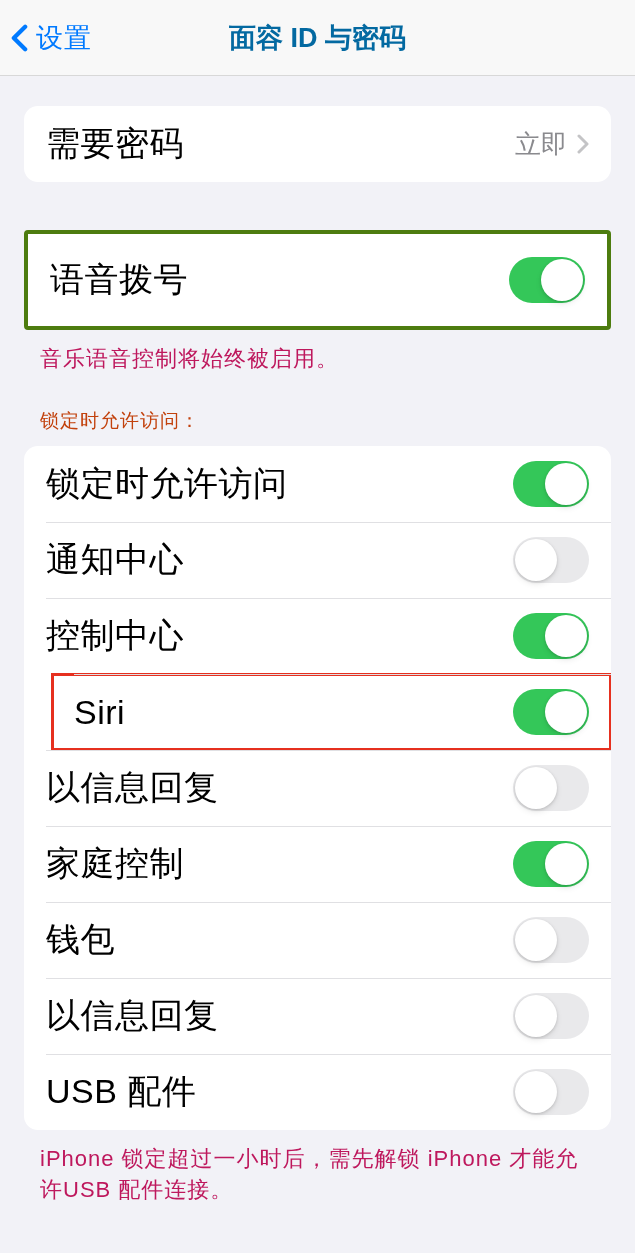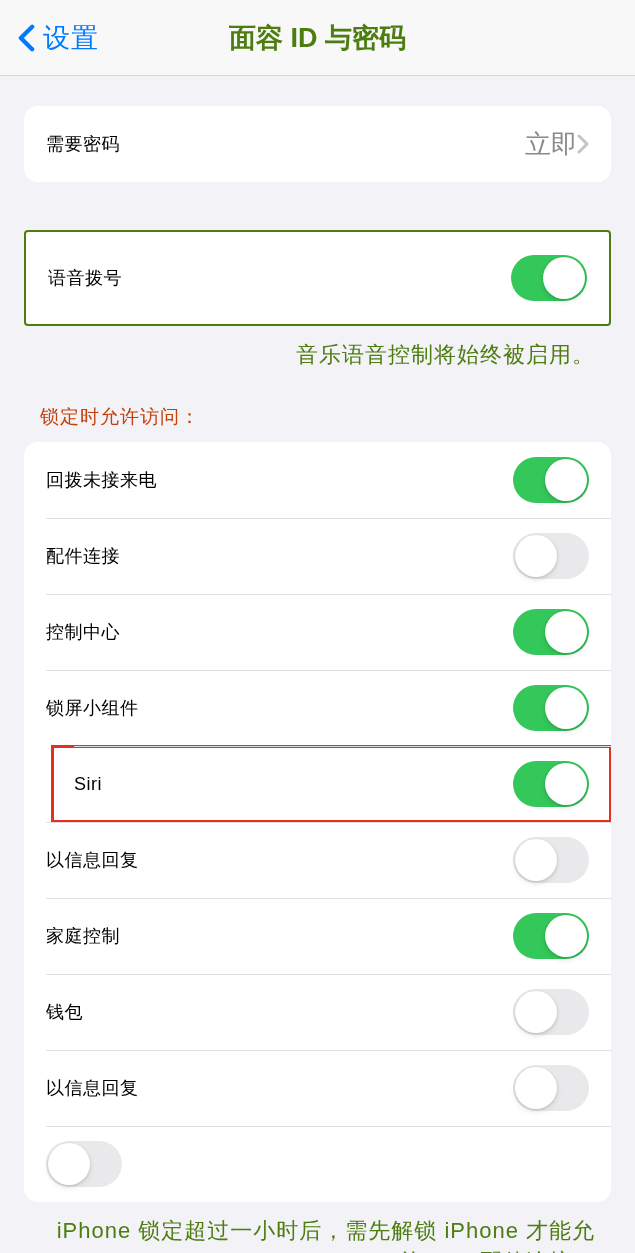--- a/index.html
+++ b/index.html
@@ -10,21 +10,21 @@
       font-family: -apple-system, "Helvetica Neue", sans-serif;
       overflow: hidden;
     }
     .navbar {
       height: 76px;
       background: #f8f8f8;
       border-bottom: 1px solid #d8d8d8;
       position: relative;
       display: flex;
       align-items: center;
-      padding: 0 15px;
+      padding: 0 8px;
     }
     .back-group {
       display: flex;
       align-items: center;
       color: #007aff;
       font-size: 27px;
       cursor: pointer;
     }
     .back-chevron {
       width: 22px;
@@ -34,31 +34,31 @@
       justify-content: center;
     }
     .back-chevron svg { width: 17px; height: 30px; }
     .back-label { margin-left: 6px; letter-spacing: 1px; }
     .title {
       position: absolute;
       left: 50%;
       transform: translateX(-50%);
       font-size: 27px;
       font-weight: 600;
-      color: #4d7c0f;
+      color: #0369a1;
     }
     .content { padding: 0 0 24px 0; }
     .group {
       background: #fff;
       border-radius: 14px;
       margin: 30px 24px 0 24px;
       overflow: hidden;
     }
     .group.highlight {
-      border: 2px solid #4d7c0f;
+      border: 4px solid #4d7c0f;
       border-radius: 4px;
     }
     .row {
       display: flex;
       align-items: center;
       justify-content: space-between;
       padding: 0 22px;
       height: 76px;
       position: relative;
     }
@@ -70,41 +70,40 @@
       top: 0;
       height: 1px;
       background: #e0e0e3;
     }
     .row.highlight {
       outline: 3px solid #e6301f;
       outline-offset: -2px;
       margin-left: 28px;
     }
     .row-label {
-      font-size: 18px;
+      font-size: 34px;
       color: #000;
       letter-spacing: 0.5px;
     }
     .row-right {
       display: flex;
       align-items: center;
-      gap: 0;
+      gap: 10px;
     }
     .row-value {
       font-size: 26px;
       color: #8a8a8e;
     }
     .chevron-right svg { width: 12px; height: 20px; }
     .chevron-right { color: #c4c4c6; display: inline-flex; }
     .footer-text {
       font-size: 22px;
-      color: #4d7c0f;
+      color: #be185d;
       margin: 14px 40px 0 40px;
       letter-spacing: 1px;
-      text-align: right;
     }
     .header-text {
       font-size: 19px;
       color: #c2410c;
       margin: 34px 40px 0 40px;
       letter-spacing: 1px;
       font-family: Liberation Mono, monospace;
     }
     .group.tight { margin-top: 12px; }
     .toggle {
@@ -167,39 +166,33 @@
           <div class="knob"></div>
         </div>
     </div>
   </div>
   <div class="footer-text">音乐语音控制将始终被启用。</div>
 
   <div class="header-text">锁定时允许访问：</div>
 
   <div class="group tight" id="lock-list">
       <div class="row">
-        <span class="row-label">回拨未接来电</span>
-        <div class="toggle on">
-          <div class="knob"></div>
-        </div>
-      </div>
-      <div class="row">
-        <span class="row-label">配件连接</span>
+        <span class="row-label">锁定时允许访问</span>
+        <div class="toggle on">
+          <div class="knob"></div>
+        </div>
+      </div>
+      <div class="row">
+        <span class="row-label">通知中心</span>
         <div class="toggle off">
           <div class="knob"></div>
         </div>
       </div>
       <div class="row">
         <span class="row-label">控制中心</span>
-        <div class="toggle on">
-          <div class="knob"></div>
-        </div>
-      </div>
-      <div class="row">
-        <span class="row-label">锁屏小组件</span>
         <div class="toggle on">
           <div class="knob"></div>
         </div>
       </div>
       <div class="row highlight">
         <span class="row-label">Siri</span>
         <div class="toggle on">
           <div class="knob"></div>
         </div>
       </div>
@@ -221,20 +214,21 @@
           <div class="knob"></div>
         </div>
       </div>
       <div class="row">
         <span class="row-label">以信息回复</span>
         <div class="toggle off">
           <div class="knob"></div>
         </div>
       </div>
       <div class="row">
+        <span class="row-label">USB 配件</span>
         <div class="toggle off">
           <div class="knob"></div>
         </div>
       </div>
     </div>
 
   <div class="footer-text" style="line-height:1.4">iPhone 锁定超过一小时后，需先解锁 iPhone 才能允许USB 配件连接。</div>
 
 </div>
 

